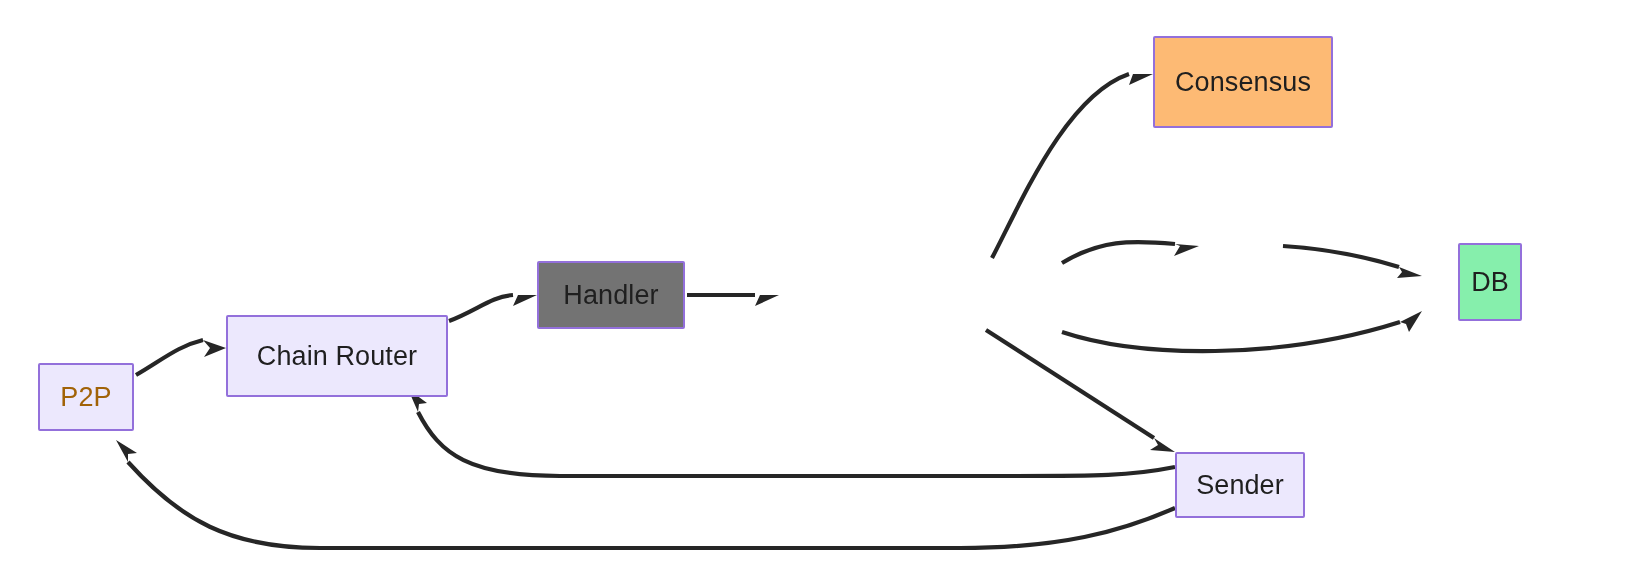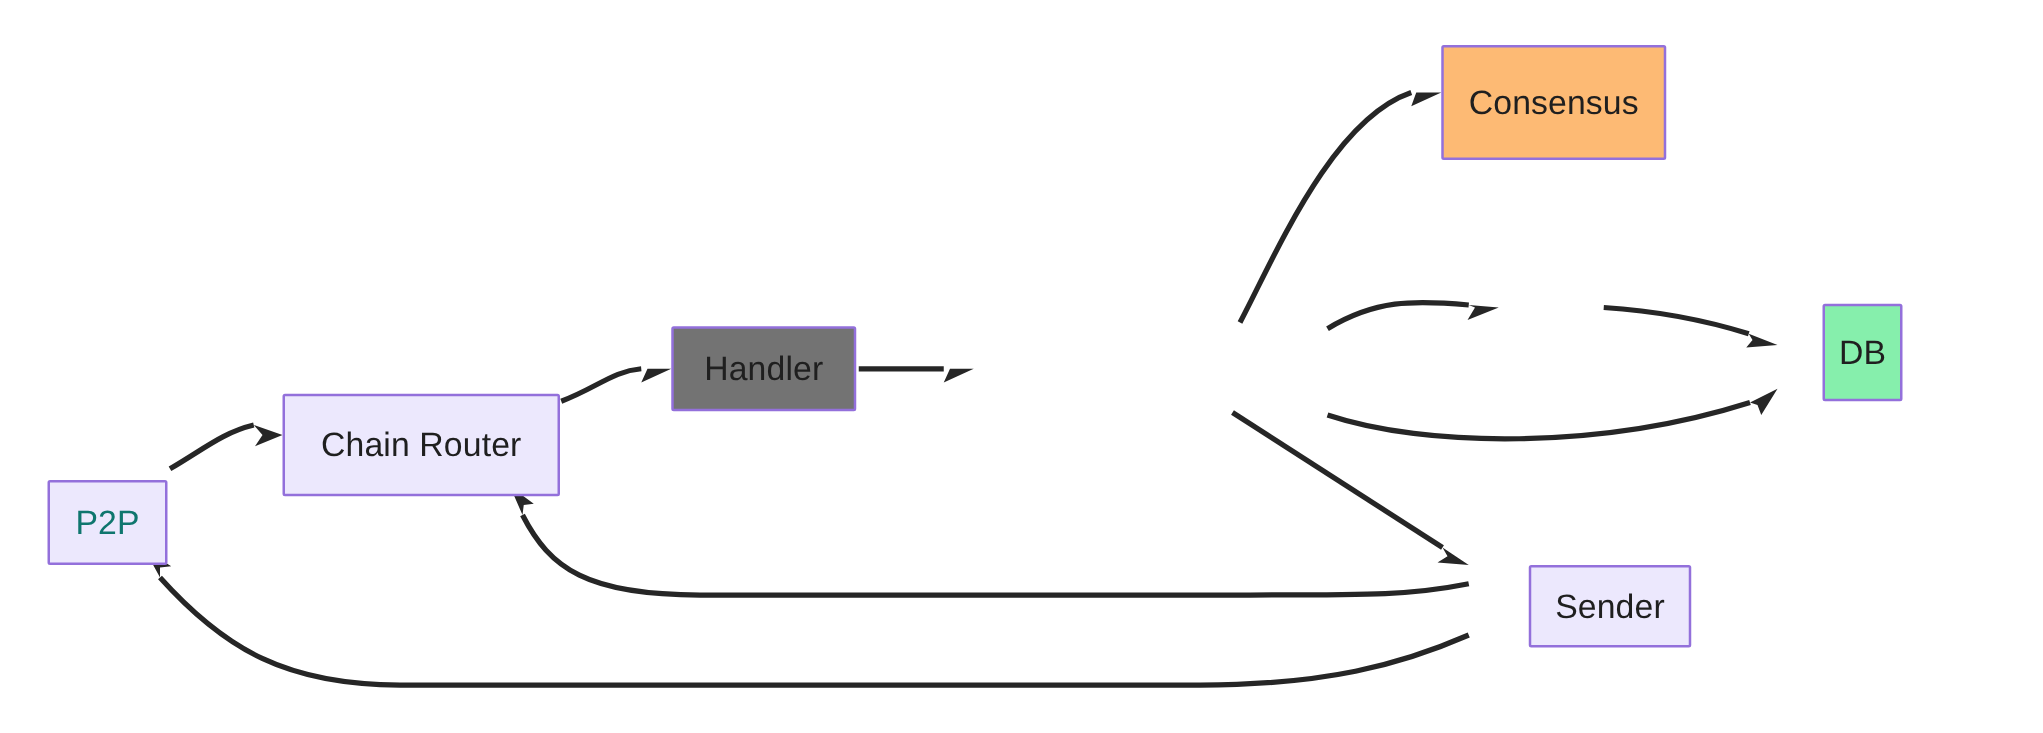--- a/index.html
+++ b/index.html
@@ -109,21 +109,21 @@
       <polygon class="arrow-head" points="418,412 408,389 427,403 419,404" style="fill: rgb(38, 38, 38);"></polygon>
     </g>
 
     <g>
       <path class="edge-path" d="M 1175 508 C 1120 532 1060 548 960 548 L 320 548 C 230 548 180 520 128 462" style="stroke: rgb(38, 38, 38);"></path>
       <polygon class="arrow-head" points="128,462 116,440 137,453 128,454" style="fill: rgb(38, 38, 38);"></polygon>
     </g>
 
   </svg>
 
-  <div class="node" id="node-p2p" style="left: 38px; top: 384px; width: 96px; height: 68px; background: rgb(236, 232, 253); border-color: rgb(147, 112, 219); color: #0f766e;">
+  <div class="node" id="node-p2p" style="left: 38px; top: 363px; width: 96px; height: 68px; background: rgb(236, 232, 253); border-color: rgb(147, 112, 219); color: #a16207;">
     <span class="node-label">P2P</span>
   </div>
 
   <div class="node" id="node-router" style="left: 226px; top: 315px; width: 222px; height: 82px; background: rgb(236, 232, 253); border-color: rgb(147, 112, 219); color: rgb(31, 31, 31);">
     <span class="node-label">Chain Router</span>
   </div>
 
   <div class="node" id="node-handler" style="left: 537px; top: 261px; width: 148px; height: 68px; background: #737373; border-color: rgb(147, 112, 219); color: rgb(31, 31, 31);">
     <span class="node-label">Handler</span>
   </div>
@@ -131,17 +131,17 @@
 
   <div class="node" id="node-consensus" style="left: 1153px; top: 36px; width: 180px; height: 92px; background: #fdba74; border-color: rgb(147, 112, 219); color: rgb(31, 31, 31);">
     <span class="node-label">Consensus</span>
   </div>
 
 
   <div class="node" id="node-db" style="left: 1422px; top: 243px; width: 64px; height: 78px; background: #86efac; border-color: rgb(147, 112, 219); color: rgb(31, 31, 31); margin-left: 36px;">
     <span class="node-label">DB</span>
   </div>
 
-  <div class="node" id="node-sender" style="left: 1175px; top: 452px; width: 130px; height: 66px; background: rgb(236, 232, 253); border-color: rgb(147, 112, 219); color: rgb(31, 31, 31); margin-left: 48px;">
+  <div class="node" id="node-sender" style="left: 1175px; top: 452px; width: 130px; height: 66px; background: rgb(236, 232, 253); border-color: rgb(147, 112, 219); color: rgb(31, 31, 31);">
     <span class="node-label">Sender</span>
   </div>
 
 </div>
 
 </body></html>

